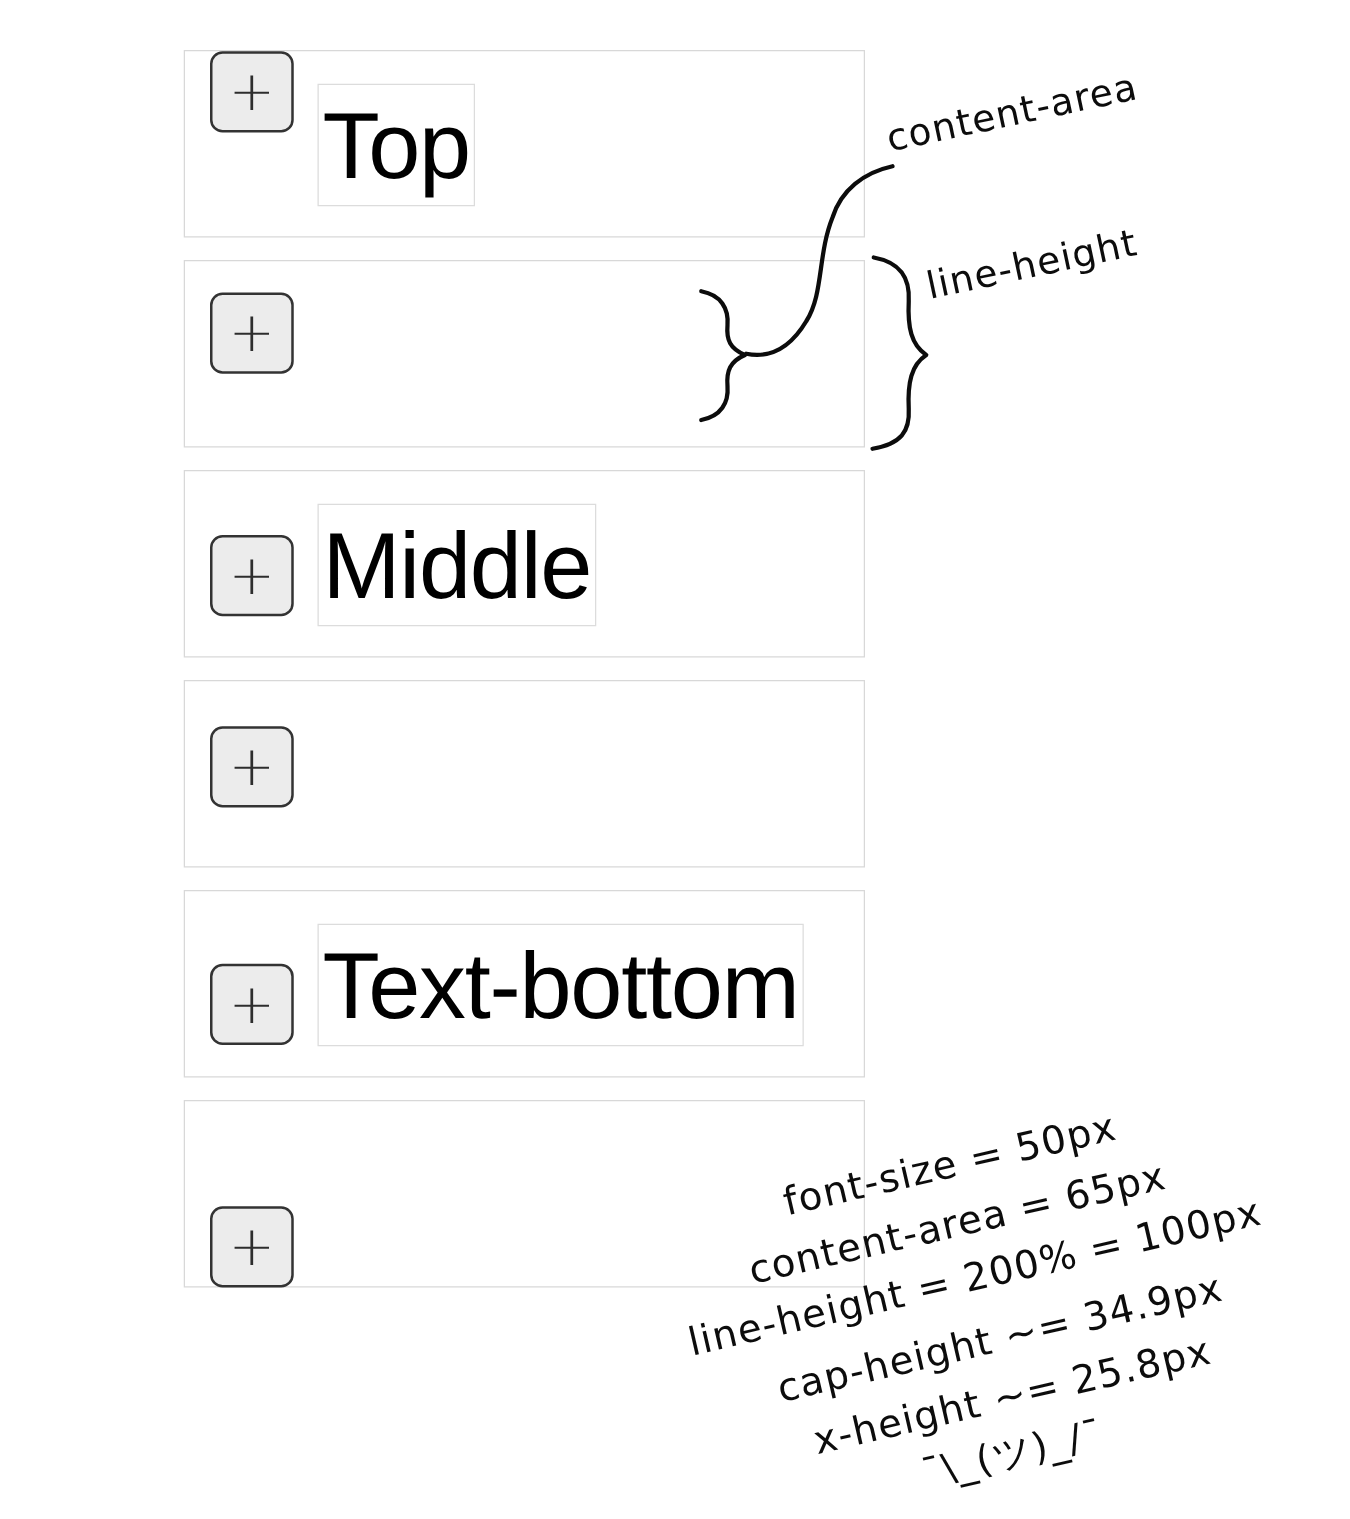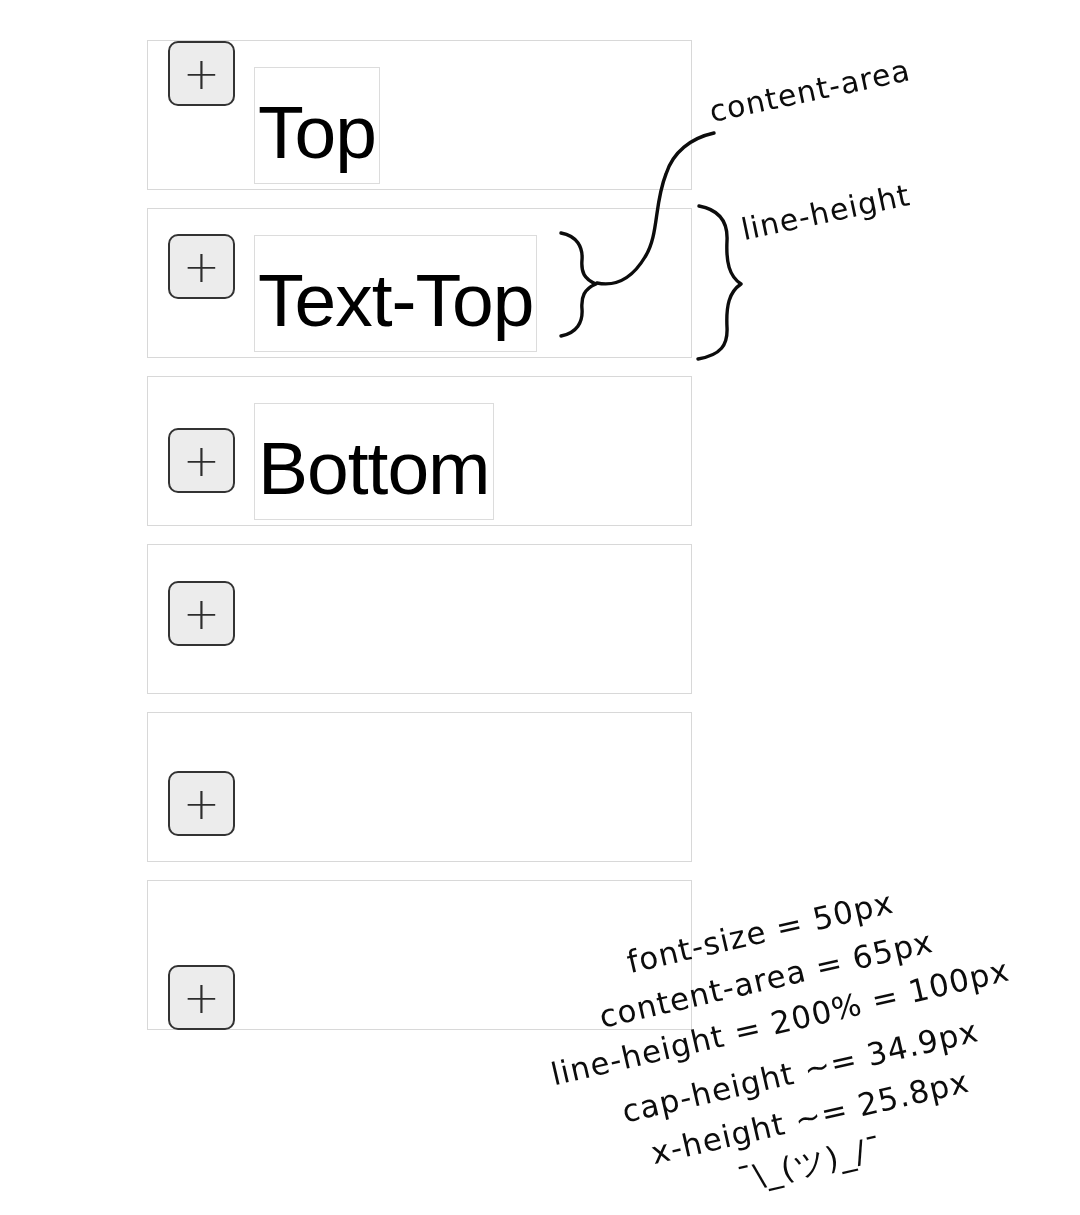--- a/index.html
+++ b/index.html
@@ -7,24 +7,24 @@
        font-family:"Liberation Sans",sans-serif;}
   #stage{position:relative;width:1080px;height:1215px;}
 
   
   .row{position:absolute;left:147px;width:545px;height:150px;
        box-sizing:border-box;border:1px solid var(--box-border,#d8d8d8);
        background:#fff;}
   .r1{top:40px}.r2{top:208px}.r3{top:376px}.r4{top:544px}.r5{top:712px}.r6{top:880px}
 
   
-  .textbox{position:absolute;left:106px;top:26px;height:117px;box-sizing:border-box;
+  .textbox{position:absolute;left:106px;top:26px;height:98px;box-sizing:border-box;
            border:1px solid var(--textbox-border,#dcdcdc);
            display:inline-block;white-space:nowrap;
-           font-size:75px;line-height:96px;padding:16px 3px;
+           font-size:75px;line-height:96px;padding:0 3px;
            color:var(--text,#000);letter-spacing:-1px;}
 
   
   .plusbtn{position:absolute;left:20px;width:67px;height:65px;box-sizing:border-box;
            border:2px solid var(--button-border,#333);border-radius:10px;
            background:var(--button-bg,#ececec);
            display:flex;align-items:center;justify-content:center;
            font-family:"DejaVu Sans",sans-serif;font-size:44px;font-weight:300;
            color:#2d2d2d;padding:0;cursor:pointer;}
   .r1 .plusbtn{top:0px}
@@ -57,34 +57,34 @@
 
 <div id="stage">
 
   <div class="row r1">
     <button class="plusbtn">+</button>
     <span class="textbox">Top</span>
   </div>
 
   <div class="row r2">
     <button class="plusbtn">+</button>
-    <span class="textbox">Text-Top</span>
   </div>
 
   <div class="row r3">
     <button class="plusbtn">+</button>
-    <span class="textbox">Bottom</span>
+    <span class="textbox">Middle</span>
   </div>
 
   <div class="row r4">
     <button class="plusbtn">+</button>
   </div>
 
   <div class="row r5">
     <button class="plusbtn">+</button>
+    <span class="textbox">Text-bottom</span>
   </div>
 
   <div class="row r6">
     <button class="plusbtn">+</button>
   </div>
 
   <svg id="overlay" viewBox="0 0 1080 1215" xmlns="http://www.w3.org/2000/svg">
     <path d="M 561,233 C 577,236 583,247 582,260 C 581,272 584,279 596,284 C 584,289 581,297 582,309 C 583,322 577,333 561,336"></path>
     <path d="M 699,206 C 721,210 728,223 727,241 C 726,262 729,276 741,284 C 729,292 726,306 727,327 C 728,345 721,355 698,359"></path>
     <path d="M 597,283 C 617,287 633,277 645,257 C 659,235 654,204 666,174 C 673,152 691,138 714,133"></path>

